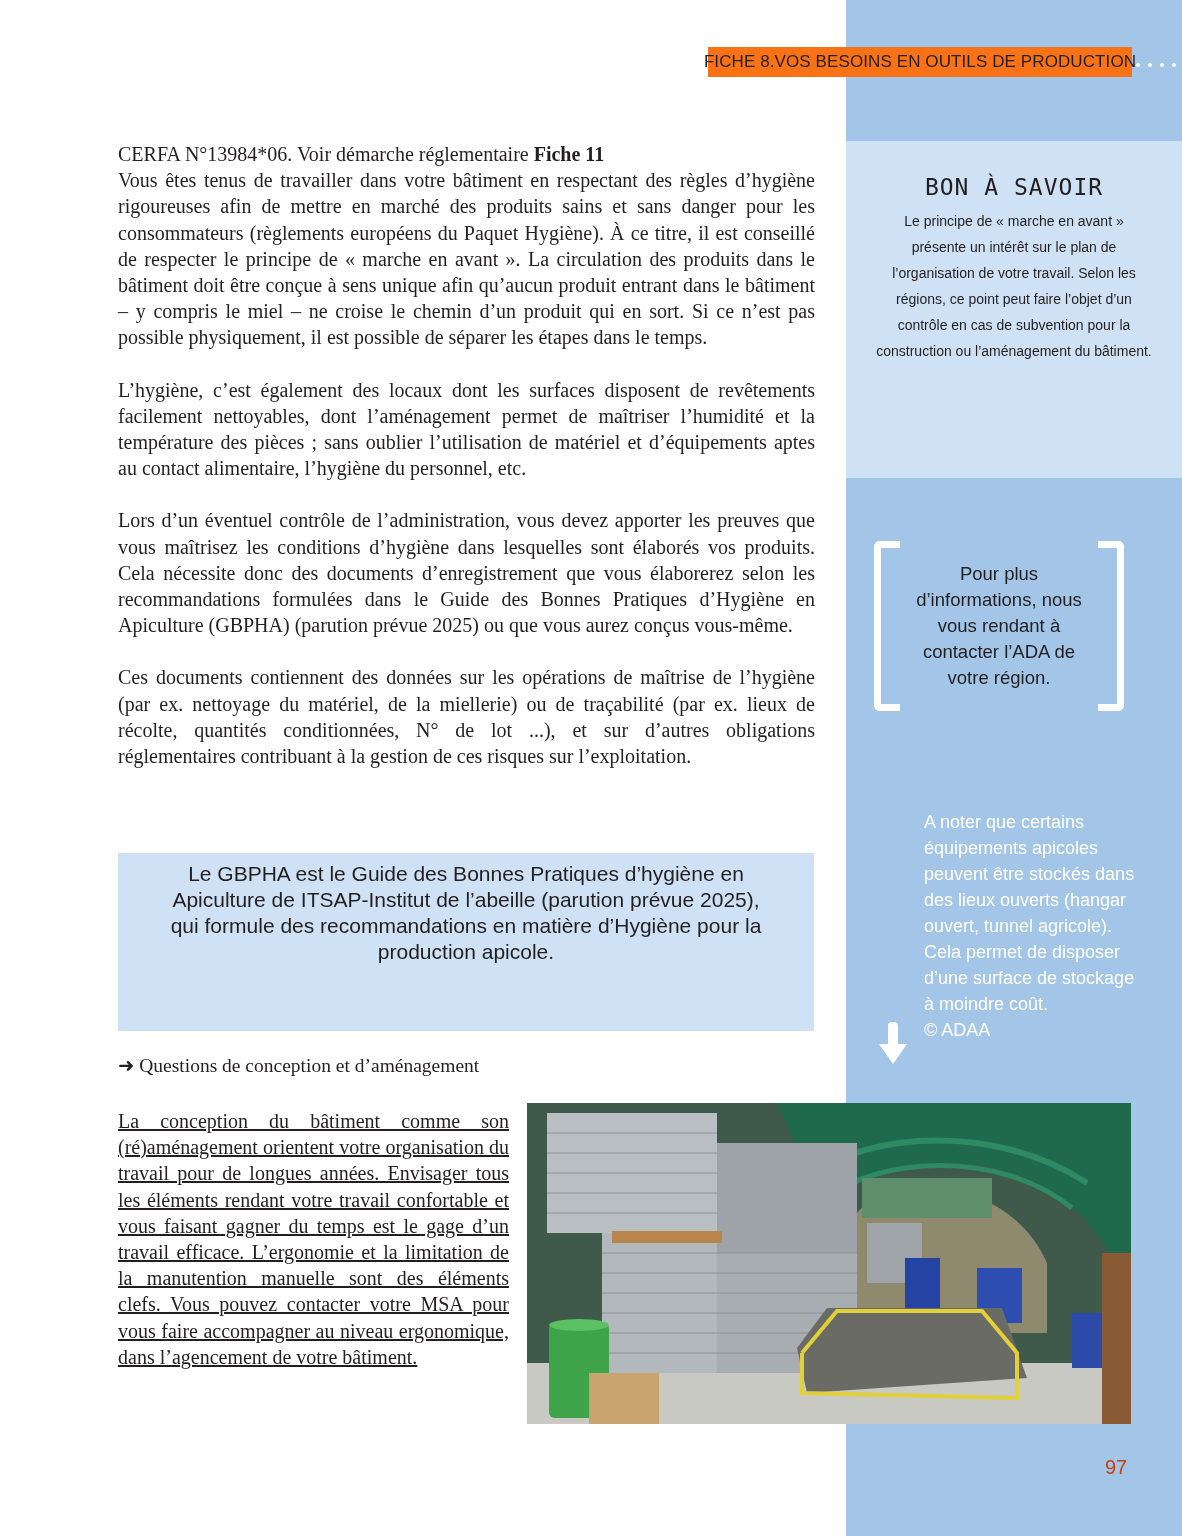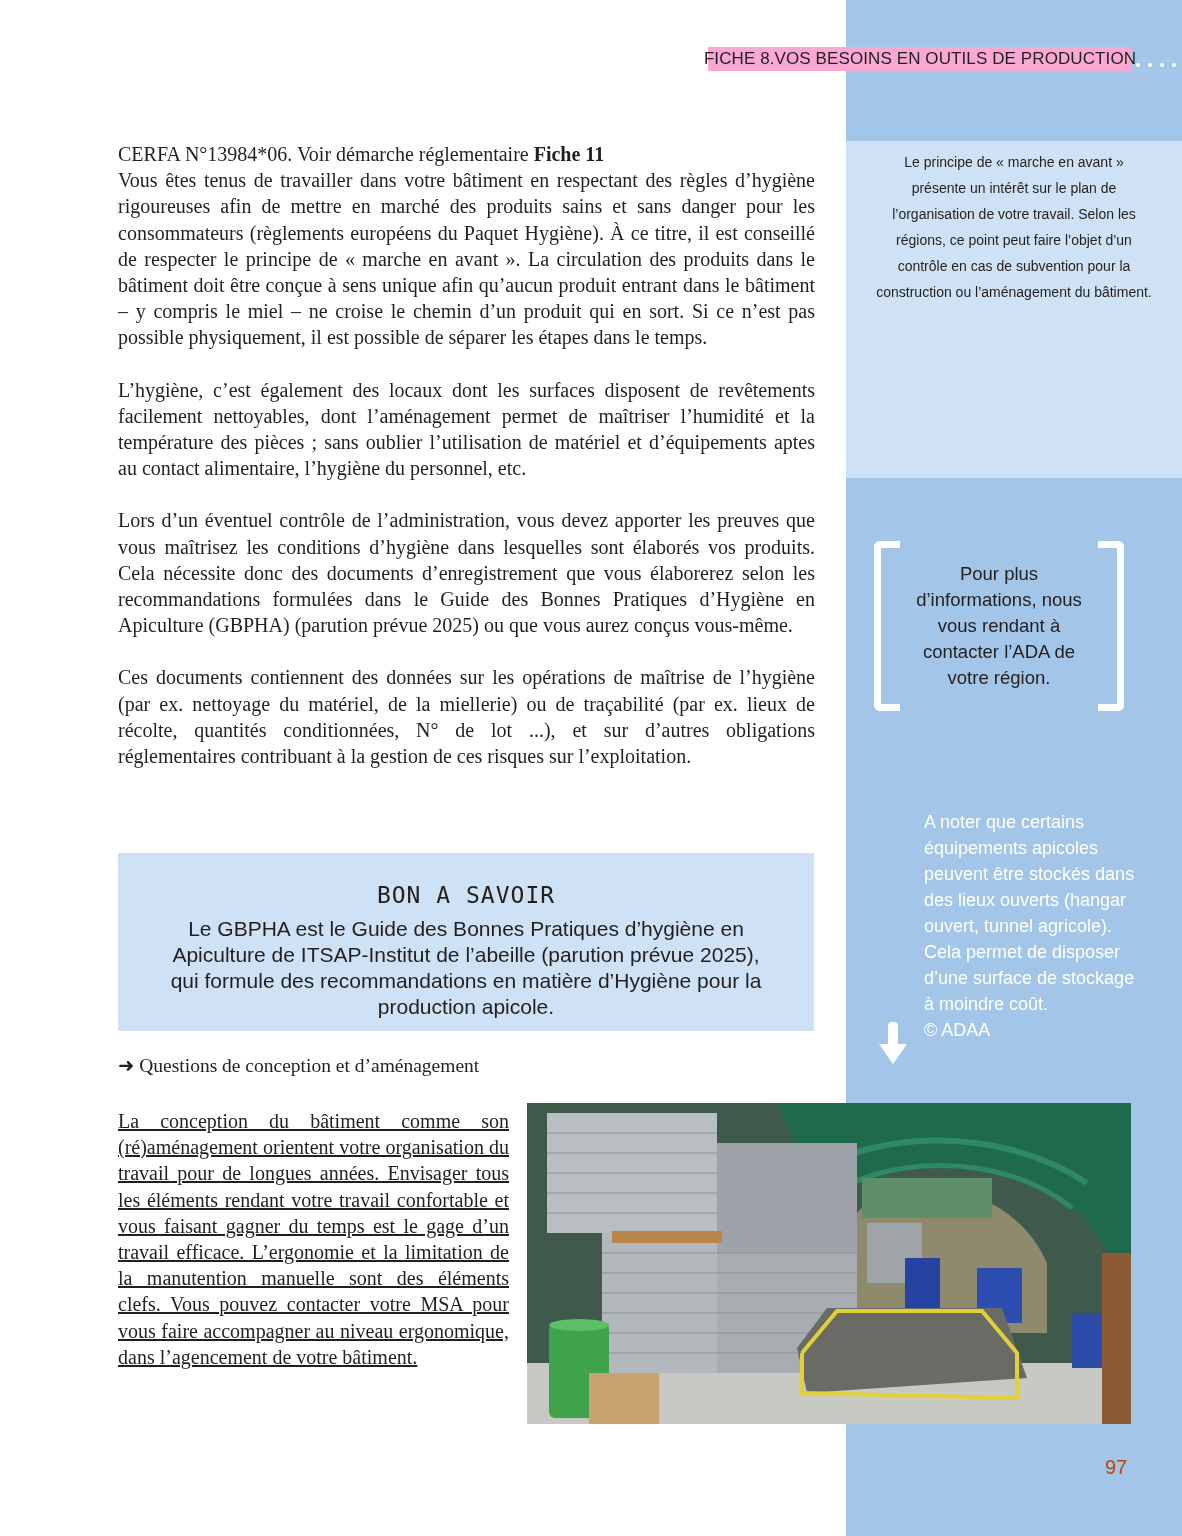--- a/index.html
+++ b/index.html
@@ -7,22 +7,22 @@
     width: 1182px; height: 1536px; position: relative; overflow: hidden;
     background: #ffffff;
     font-family: "Liberation Serif", "DejaVu Serif", serif;
     color: #231f20;
   }
   .sidebar {
     position: absolute; left: 846px; top: 0; width: 336px; height: 1536px;
     background: #a3c5e8;
   }
   .header-band {
-    position: absolute; left: 708px; top: 47px; width: 424px; height: 24px;
-    background: #f9a8d4; display: flex; align-items: center; justify-content: center;
+    position: absolute; left: 708px; top: 47px; width: 424px; height: 30px;
+    background: #f97316; display: flex; align-items: center; justify-content: center;
   }
   .header-title {
     font-family: "Liberation Sans", "DejaVu Sans", sans-serif;
     font-size: 17px; letter-spacing: 0.1px; color: #231f20; white-space: nowrap;
   }
   .header-dots {
     position: absolute; left: 1136px; top: 60px; width: 46px; height: 10px;
     display: flex; gap: 8px; align-items: center;
   }
   .header-dots span { width: 4px; height: 4px; border-radius: 50%; background: #ffffff; display: inline-block; }
@@ -106,20 +106,21 @@
   <span class="header-title">FICHE 8.VOS BESOINS EN OUTILS DE PRODUCTION</span>
 </div>
 <div class="header-dots">
   <span></span>
     <span></span>
     <span></span>
     <span></span>
 </div>
 
 <div class="tip-box-side">
+  <div class="tip-title">BON À SAVOIR</div>
   <div class="tip-text">Le principe de « marche en avant » présente un intérêt sur le plan de l’organisation de votre travail. Selon les régions, ce point peut faire l’objet d’un contrôle en cas de subvention pour la construction ou l’aménagement du bâtiment.</div>
 </div>
 
 <div class="bracket-box">
   <div class="bracket left"></div>
   <div class="bracket-text">Pour plus d’informations, nous vous rendant à contacter l’ADA de votre région.</div>
   <div class="bracket right"></div>
 </div>
 
 <div class="caption">
@@ -135,21 +136,20 @@
   <p class="p">
     <span>CERFA N°13984*06. Voir démarche réglementaire </span><span class="bold">Fiche 11</span><br>
     <span>Vous êtes tenus de travailler dans votre bâtiment en respectant des règles d’hygiène rigoureuses afin de mettre en marché des produits sains et sans danger pour les consommateurs (règlements européens du Paquet Hygiène). À ce titre, il est conseillé de respecter le principe de « marche en avant ». La circulation des produits dans le bâtiment doit être conçue à sens unique afin qu’aucun produit entrant dans le bâtiment – y compris le miel – ne croise le chemin d’un produit qui en sort. Si ce n’est pas possible physiquement, il est possible de séparer les étapes dans le temps.</span>
   </p>
   <p class="p gap">L’hygiène, c’est également des locaux dont les surfaces disposent de revêtements facilement nettoyables, dont l’aménagement permet de maîtriser l’humidité et la température des pièces ; sans oublier l’utilisation de matériel et d’équipements aptes au contact alimentaire, l’hygiène du personnel, etc.</p>
   <p class="p gap">Lors d’un éventuel contrôle de l’administration, vous devez apporter les preuves que vous maîtrisez les conditions d’hygiène dans lesquelles sont élaborés vos produits. Cela nécessite donc des documents d’enregistrement que vous élaborerez selon les recommandations formulées dans le Guide des Bonnes Pratiques d’Hygiène en Apiculture (GBPHA) (parution prévue 2025) ou que vous aurez conçus vous-même.</p>
   <p class="p gap">Ces documents contiennent des données sur les opérations de maîtrise de l’hygiène (par ex. nettoyage du matériel, de la miellerie) ou de traçabilité (par ex. lieux de récolte, quantités conditionnées, N° de lot ...), et sur d’autres obligations réglementaires contribuant à la gestion de ces risques sur l’exploitation.</p>
 </div>
 
 <div class="tip-box-main">
-  <div class="tip-title">BON A SAVOIR</div>
   <div class="tip-text">Le GBPHA est le Guide des Bonnes Pratiques d’hygiène en Apiculture de ITSAP-Institut de l’abeille (parution prévue 2025), qui formule des recommandations en matière d’Hygiène pour la production apicole.</div>
 </div>
 
 <div class="section-heading">
   <span>➜</span>
   <span>Questions de conception et d’aménagement</span>
 </div>
 
 <div class="bottom-text">
   <p class="p">La conception du bâtiment comme son (ré)aménagement orientent votre organisation du travail pour de longues années. Envisager tous les éléments rendant votre travail confortable et vous faisant gagner du temps est le gage d’un travail efficace. L’ergonomie et la limitation de la manutention manuelle sont des éléments clefs. Vous pouvez contacter votre MSA pour vous faire accompagner au niveau ergonomique, dans l’agencement de votre bâtiment.</p>

